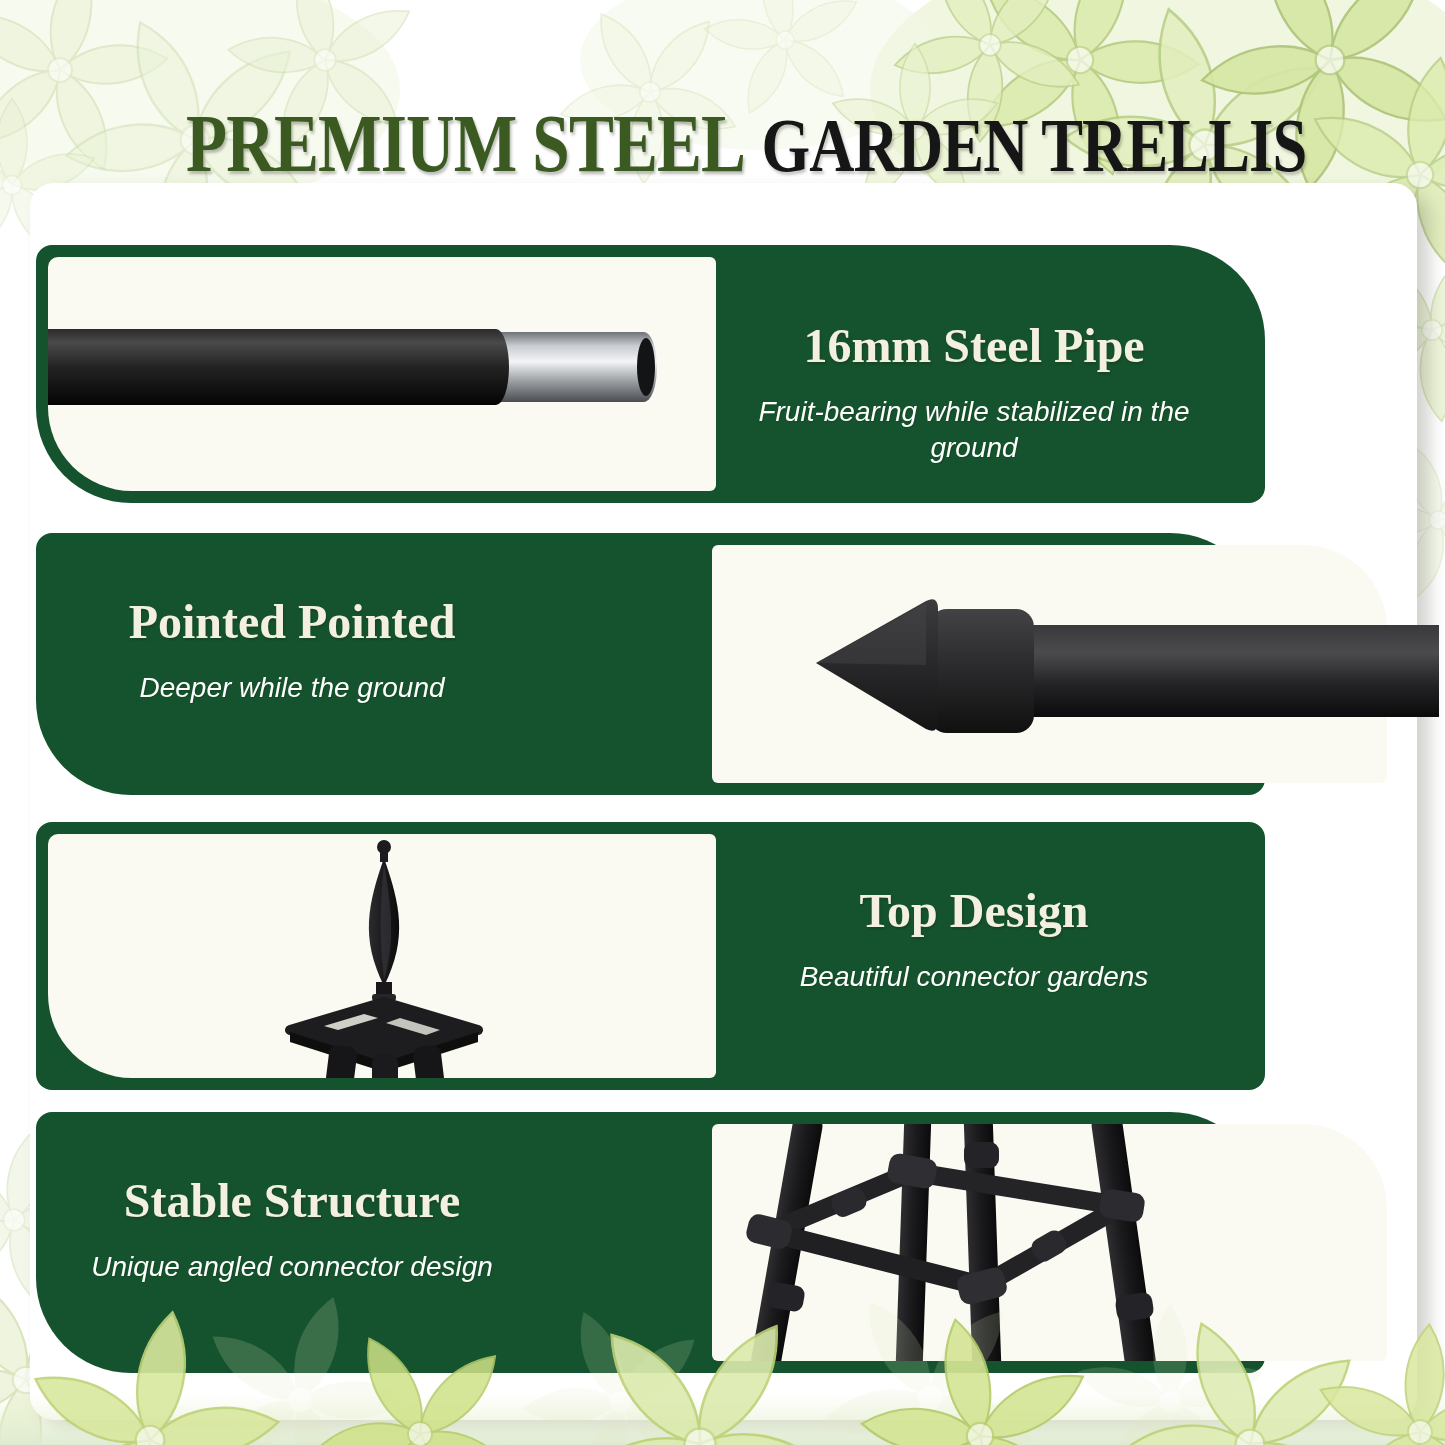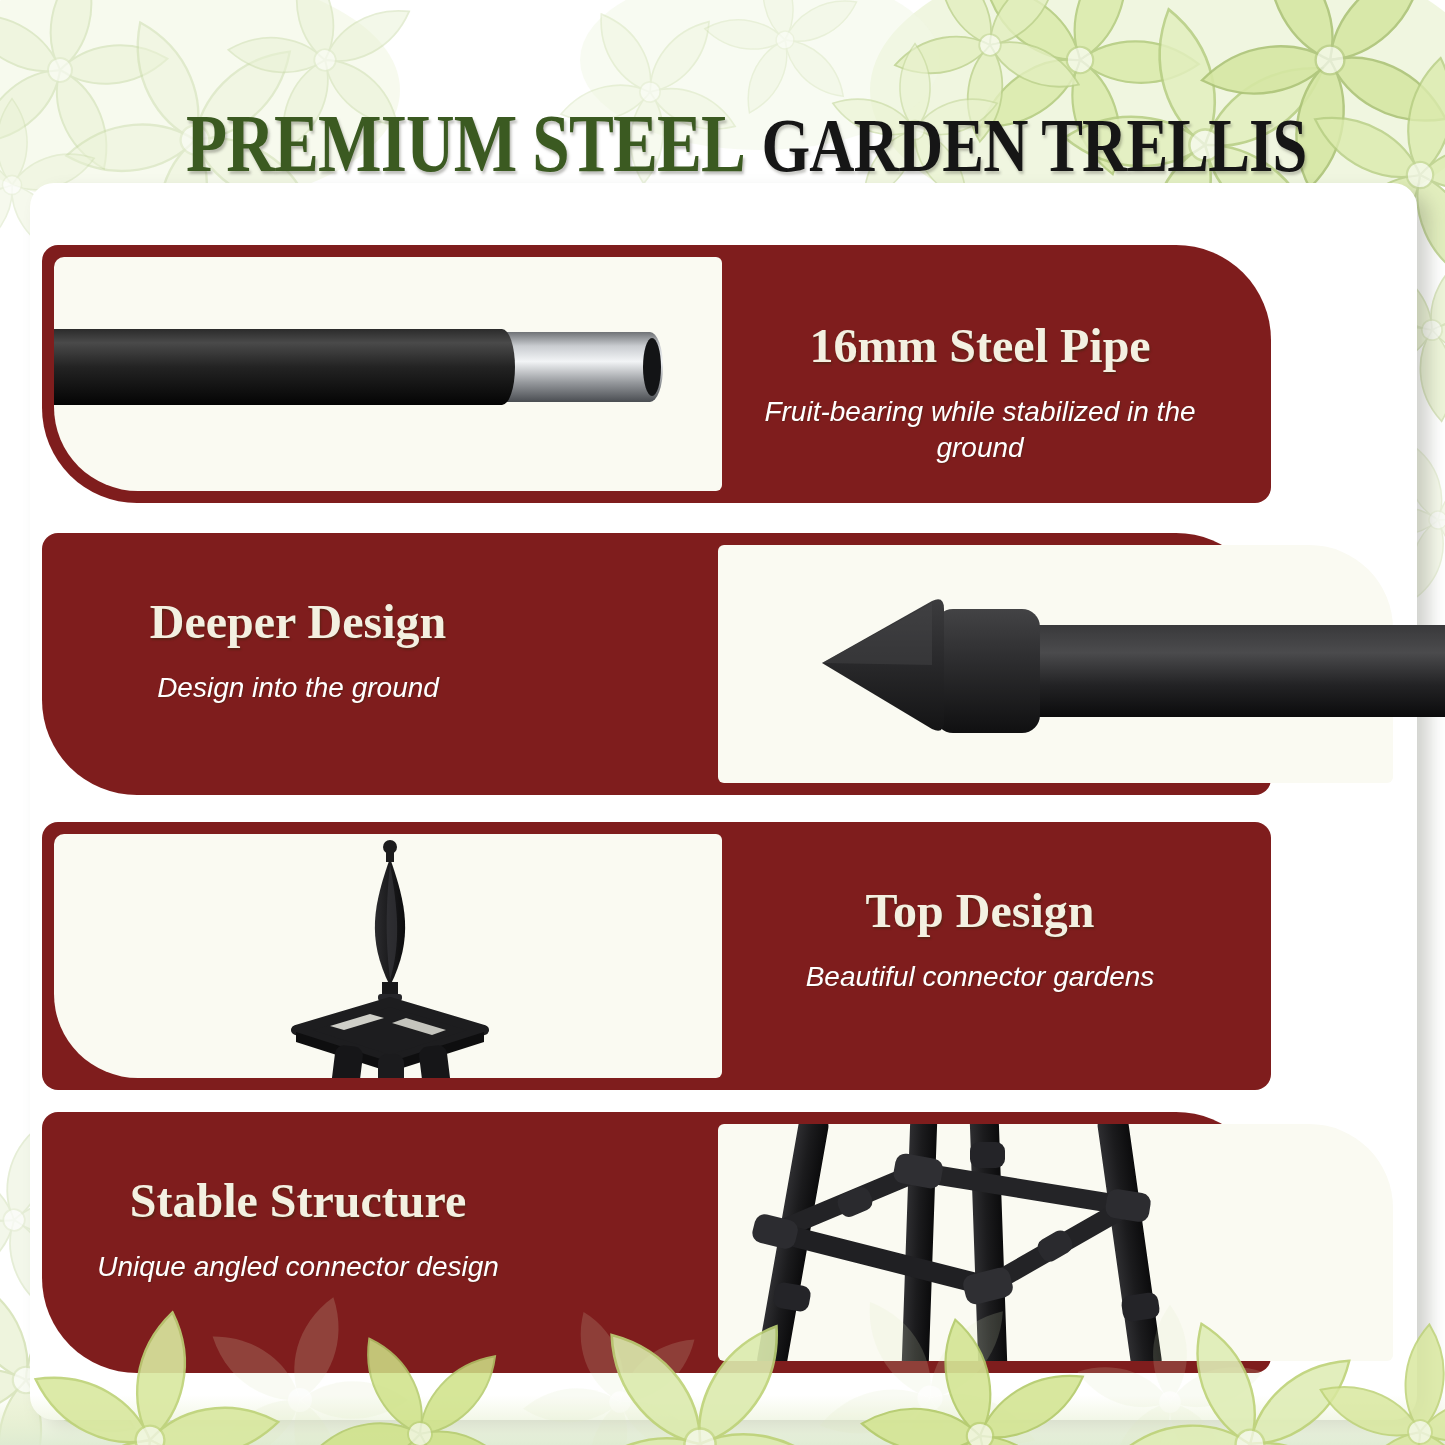--- a/index.html
+++ b/index.html
@@ -21,21 +21,21 @@
   .main-title{
     position:absolute;top:48px;left:0;width:100%;
     text-align:center;white-space:nowrap;z-index:2;
     font-weight:bold;font-size:82px;letter-spacing:-1px;line-height:1.0;padding-left:24px;
   }
   .main-title .squeeze{display:inline-block;transform:scaleX(0.82);transform-origin:center;}
   .t-green{color:#3b5a21;text-shadow:2px 3px 3px rgba(70,70,60,0.35);}
   .t-black{color:#161616;font-size:0.93em;margin-left:20px;text-shadow:2px 3px 3px rgba(70,70,60,0.30);}
 
   .band{
-    position:absolute;left:42px;width:1229px;background:#7f1d1d;
+    position:absolute;left:36px;width:1229px;background:#14532d;
     border-radius:16px 95px 16px 95px;z-index:2;
   }
   #band1{top:245px;height:258px;}
   #band2{top:533px;height:262px;}
   #band3{top:822px;height:268px;border-radius:16px;}
   #band4{top:1112px;height:261px;}
 
   .panel{
     position:absolute;top:12px;height:calc(100% - 24px);
     background:#fafaf2;overflow:hidden;
@@ -164,22 +164,22 @@
         <stop offset="0.65" stop-color="#232325"></stop>
           <stop offset="1" stop-color="#0b0b0c"></stop>
       </linearGradient>
     </defs>
     <rect x="300" y="82" width="425" height="92" fill="url(#gPipe2)"></rect>
     <rect x="215" y="66" width="105" height="124" rx="18" fill="url(#gCollar)"></rect>
     <path d="M102 120 L212 58 Q224 52 224 66 L224 178 Q224 192 212 186 Z" fill="url(#gCone)"></path>
     <path d="M102 120 L212 60 L212 122 Z" fill="#46464a" opacity="0.45"></path>
   </svg>
   <div class="text-block left-side">
-    <div class="feature-heading">Deeper Design</div>
-    <div class="feature-sub">Design into the ground</div>
+    <div class="feature-heading">Pointed Pointed</div>
+    <div class="feature-sub">Deeper while the ground</div>
   </div>
 </section>
 
 <section class="band" id="band3">
   <div class="panel left">
     <svg viewBox="0 0 668 244">
       <defs>
         <linearGradient id="gDark3" x1="0" y1="0" x2="1" y2="0">
           <stop offset="0" stop-color="#2c2c2f"></stop>
             <stop offset="0.5" stop-color="#1a1a1c"></stop>

